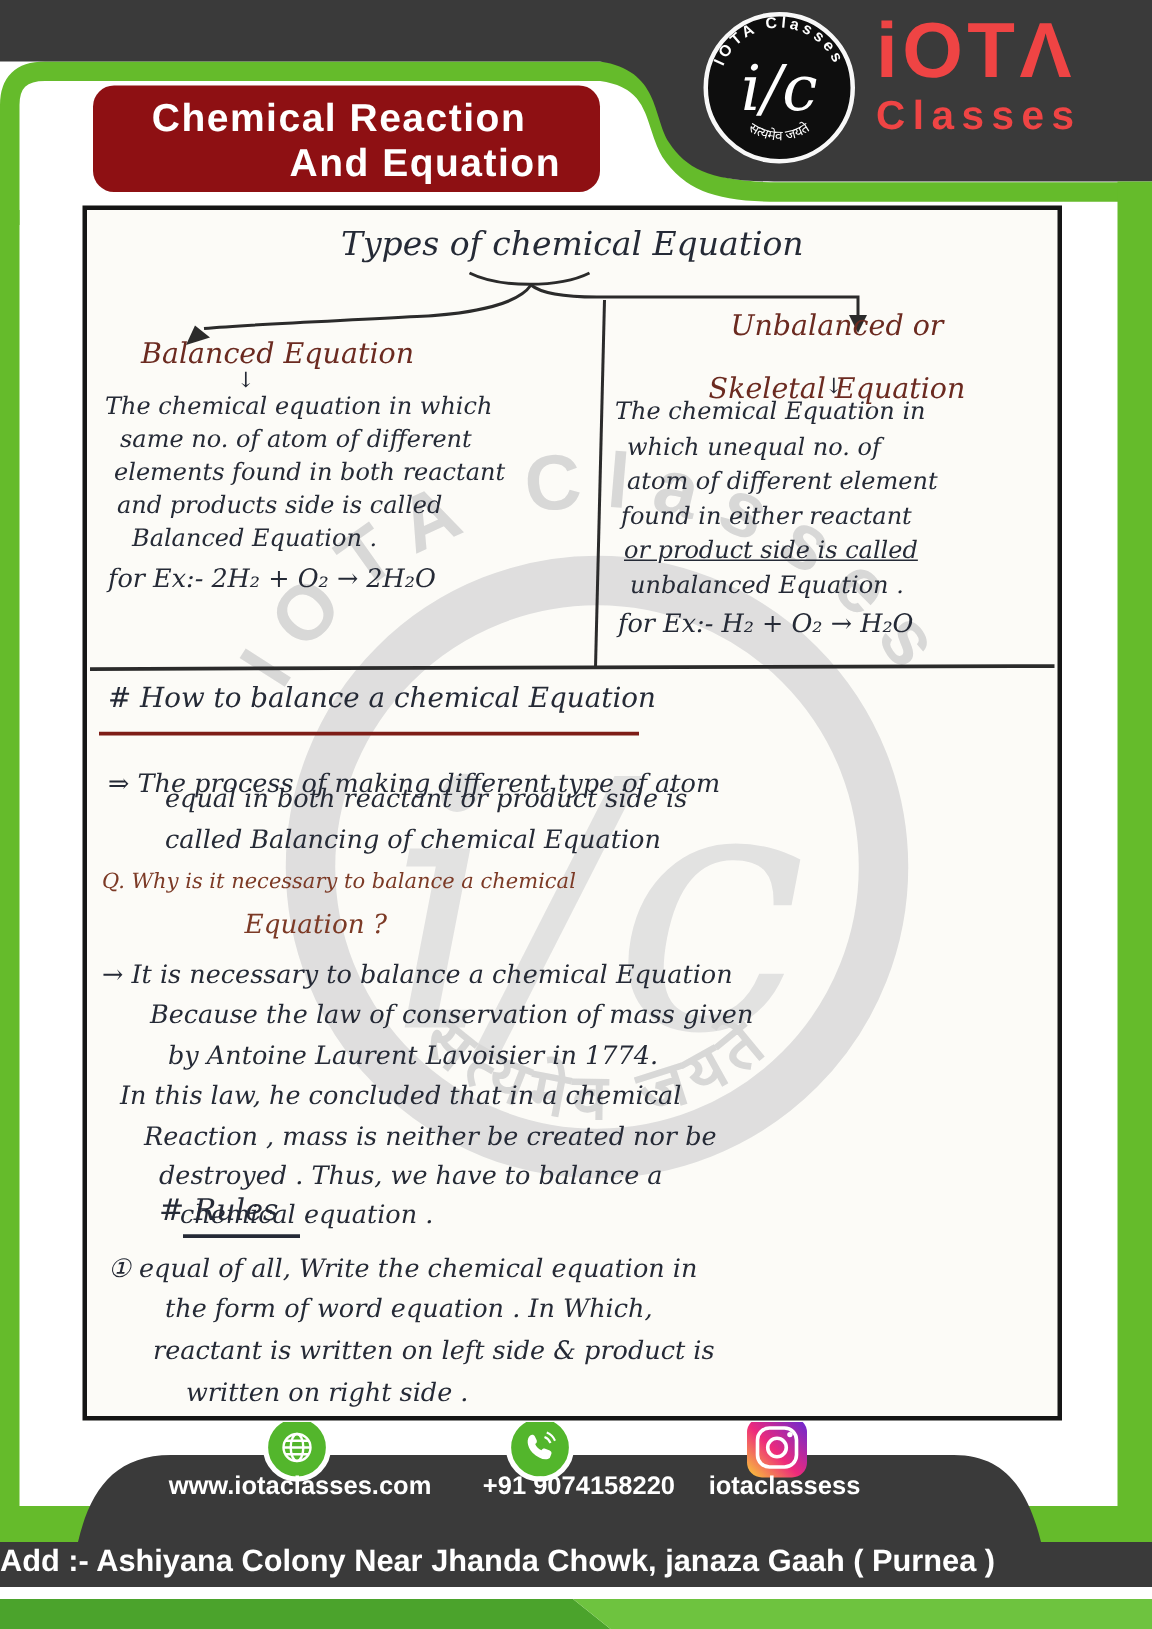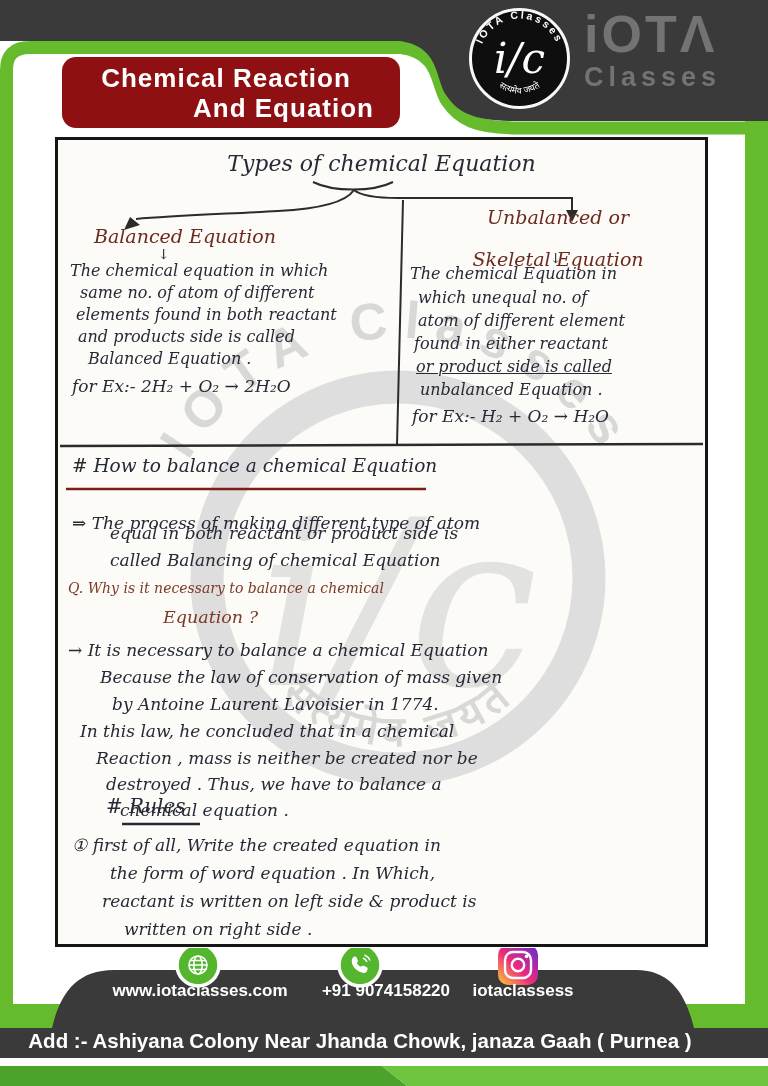--- a/index.html
+++ b/index.html
@@ -6,21 +6,21 @@
   body{width:768px;height:1086px;background:#ffffff;font-family:"Liberation Sans",sans-serif;overflow:hidden;}
   .page{position:relative;width:768px;height:1086px;background:#ffffff;}
   .abs{position:absolute;}
 
   
   #header-svg{left:0;top:0;}
   .banner{left:62px;top:57px;width:338px;height:71px;background:#8e1013;border-radius:14px;
           color:#ffffff;font-weight:bold;z-index:6;padding:6px 26px 0 16px;box-sizing:border-box;}
   .banner .l1{font-size:26px;letter-spacing:1px;text-align:center;line-height:30px;}
   .banner .l2{font-size:26px;letter-spacing:1px;text-align:right;line-height:30px;}
-  .wordmark{left:584px;top:6px;color:#737373;z-index:6;}
+  .wordmark{left:584px;top:6px;color:#ef4444;z-index:6;}
   .wordmark .big{font-size:52px;font-weight:bold;letter-spacing:3px;line-height:56px;}
   .wordmark .sub{font-size:27px;font-weight:bold;letter-spacing:5px;line-height:30px;}
 
   
   .gbar{background:#65bb2b;z-index:2;}
 
   
   .paper{left:55px;top:137px;width:653px;height:810px;background:#fcfbf7;border:3px solid #151515;
          box-sizing:border-box;z-index:4;}
   .hw{font-family:"DejaVu Serif",serif;font-style:italic;color:#252a36;position:absolute;white-space:nowrap;}
@@ -30,21 +30,21 @@
   .lcol-h{left:36px;top:85px;font-size:19px;}
   .rcol-h{left:350px;width:300px;text-align:center;font-size:19px;}
   .darr{font-size:14px;color:#252a36;}
   .lline{font-size:16px;}
   .rline{font-size:16px;}
   .sec{font-size:17px;}
 
   
   #footer-svg{left:0;top:948px;z-index:5;}
   .contact{color:#ffffff;font-weight:bold;font-size:17px;text-align:center;z-index:7;}
-  .address{left:0;top:1029px;width:668px;text-align:center;color:#ffffff;font-weight:bold;font-size:20.5px;z-index:7;padding-left:26px;}
+  .address{left:0;top:1029px;width:668px;text-align:left;color:#ffffff;font-weight:bold;font-size:20.5px;z-index:7;}
   .botbar{left:0;top:1066px;width:768px;height:20px;z-index:3;}
   .botbar .seg{position:absolute;inset:0;}
 </style>
 </head>
 <body>
 
 <div class="page">
 
   <svg id="header-svg" class="abs" width="768" height="150">
     <path d="M769,128 H519 C475,128 459,119 447,101 C436,84 441,53 401,47.5 L30,47.5 C14,47.5 6.5,55 6.5,70 L6.5,150" fill="none" stroke="#65bb2b" stroke-width="13"></path>
@@ -144,21 +144,21 @@
 
     <div class="hw sec" style="left:10px;top:500px;text-align:center;">→ It is necessary to balance a chemical Equation</div>
     <div class="hw sec" style="left:42px;top:527px;">Because the law of conservation of mass given</div>
     <div class="hw sec" style="left:54px;top:554px;">by Antoine Laurent Lavoisier in 1774.</div>
     <div class="hw sec" style="left:22px;top:581px;">In this law, he concluded that in a chemical</div>
     <div class="hw sec" style="left:38px;top:608px;">Reaction , mass is neither be created nor be</div>
     <div class="hw sec" style="left:48px;top:634px;">destroyed . Thus, we have to balance a</div>
     <div class="hw sec" style="left:62px;top:660px;">chemical equation .</div>
 
     <div class="hw" style="left:48px;top:654px;font-size:20px;"># Rules</div>
-    <div class="hw sec" style="left:14px;top:695px;">① first of all, Write the created equation in</div>
+    <div class="hw sec" style="left:14px;top:695px;">① equal of all, Write the chemical equation in</div>
     <div class="hw sec" style="left:44px;top:751px;">reactant is written on left side &amp; product is</div>
     <div class="hw sec" style="left:52px;top:723px;">the form of word equation . In Which,</div>
     <div class="hw sec" style="left:66px;top:779px;">written on right side .</div>
   </div>
 
   <svg id="footer-svg" class="abs" width="768" height="138" viewBox="0 0 768 138">
     <defs>
       <linearGradient id="igg" x1="0" y1="1" x2="1" y2="0">
         <stop offset="0%" stop-color="#f9ce34"></stop>
         <stop offset="45%" stop-color="#ee2a7b"></stop>

